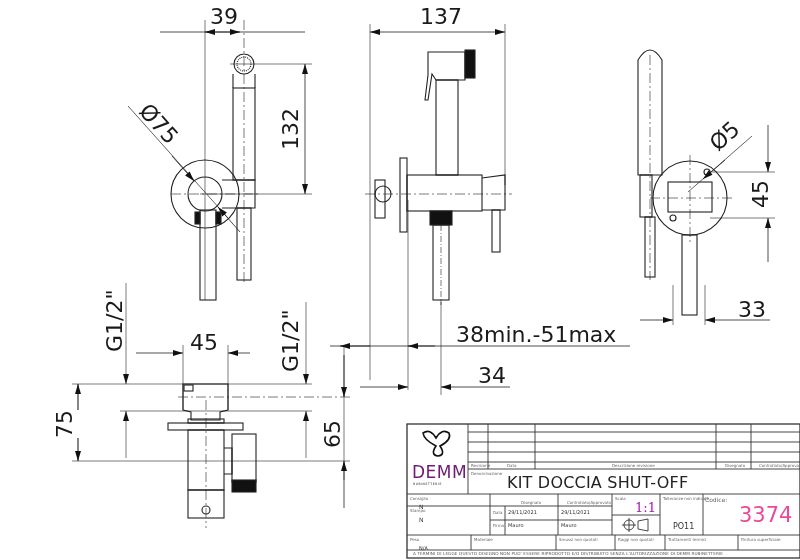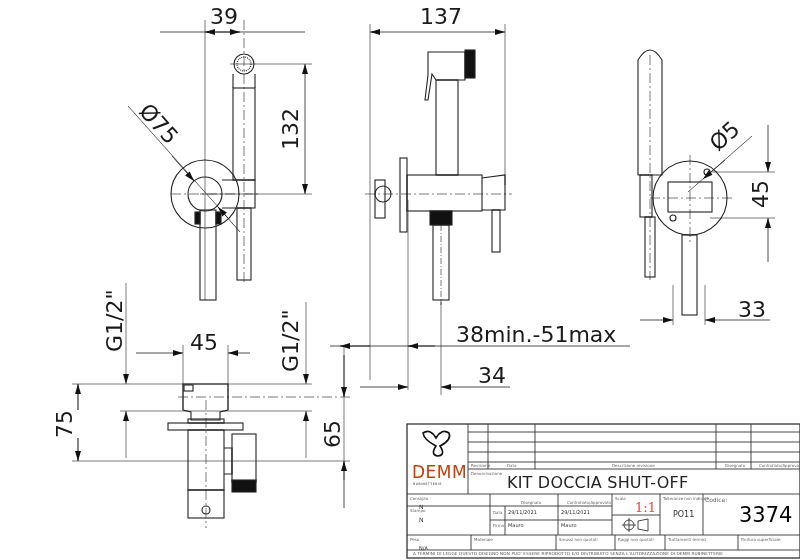--- a/index.html
+++ b/index.html
@@ -4,24 +4,24 @@
 <style>
   html, body { margin:0; padding:0; background:#ffffff; }
   body { width:800px; height:560px; position:relative; overflow:hidden; font-family:"DejaVu Sans", sans-serif; }
   svg { position:absolute; left:0; top:0; }
   .dim { font-family:"DejaVu Sans", sans-serif; font-size:22px; fill:#1a1a1a; }
   .title-block { position:absolute; left:407px; top:424px; width:393px; height:134px; }
   .tb-text { position:absolute; white-space:nowrap; color:#222; }
   .lbl { font-size:4px; color:#666; }
   .val { font-size:6px; color:#333; }
   .name { font-size:16px; color:#222; letter-spacing:0.2px; }
-  .scale { font-family:"DejaVu Serif", serif; font-size:13px; color:#ef4444; }
-  .code { font-size:21px; color:#000000; }
-  .pcode { font-size:8px; color:#333; }
-  .brand { font-size:17px; color:#c2410c; letter-spacing:0.5px; }
+  .scale { font-family:"DejaVu Serif", serif; font-size:13px; color:#a21caf; }
+  .code { font-size:21px; color:#ec4899; }
+  .pcode { font-size:8px; color:#333;margin-top:12px; }
+  .brand { font-size:17px; color:#701a75; letter-spacing:0.5px; }
   .brandsub { font-size:3px; color:#111; letter-spacing:0.6px; }
   .notice { font-size:4.2px; color:#555; letter-spacing:0.1px; }
 </style>
 </head>
 <body>
 
 <svg width="800" height="560" viewBox="0 0 800 560">
   <defs>
     <marker id="arr" viewBox="0 0 10 6" refX="10" refY="3" markerWidth="14" markerHeight="6" orient="auto-start-reverse" markerUnits="userSpaceOnUse">
       <path d="M0,0 L10,3 L0,6 z" fill="#111"></path>

